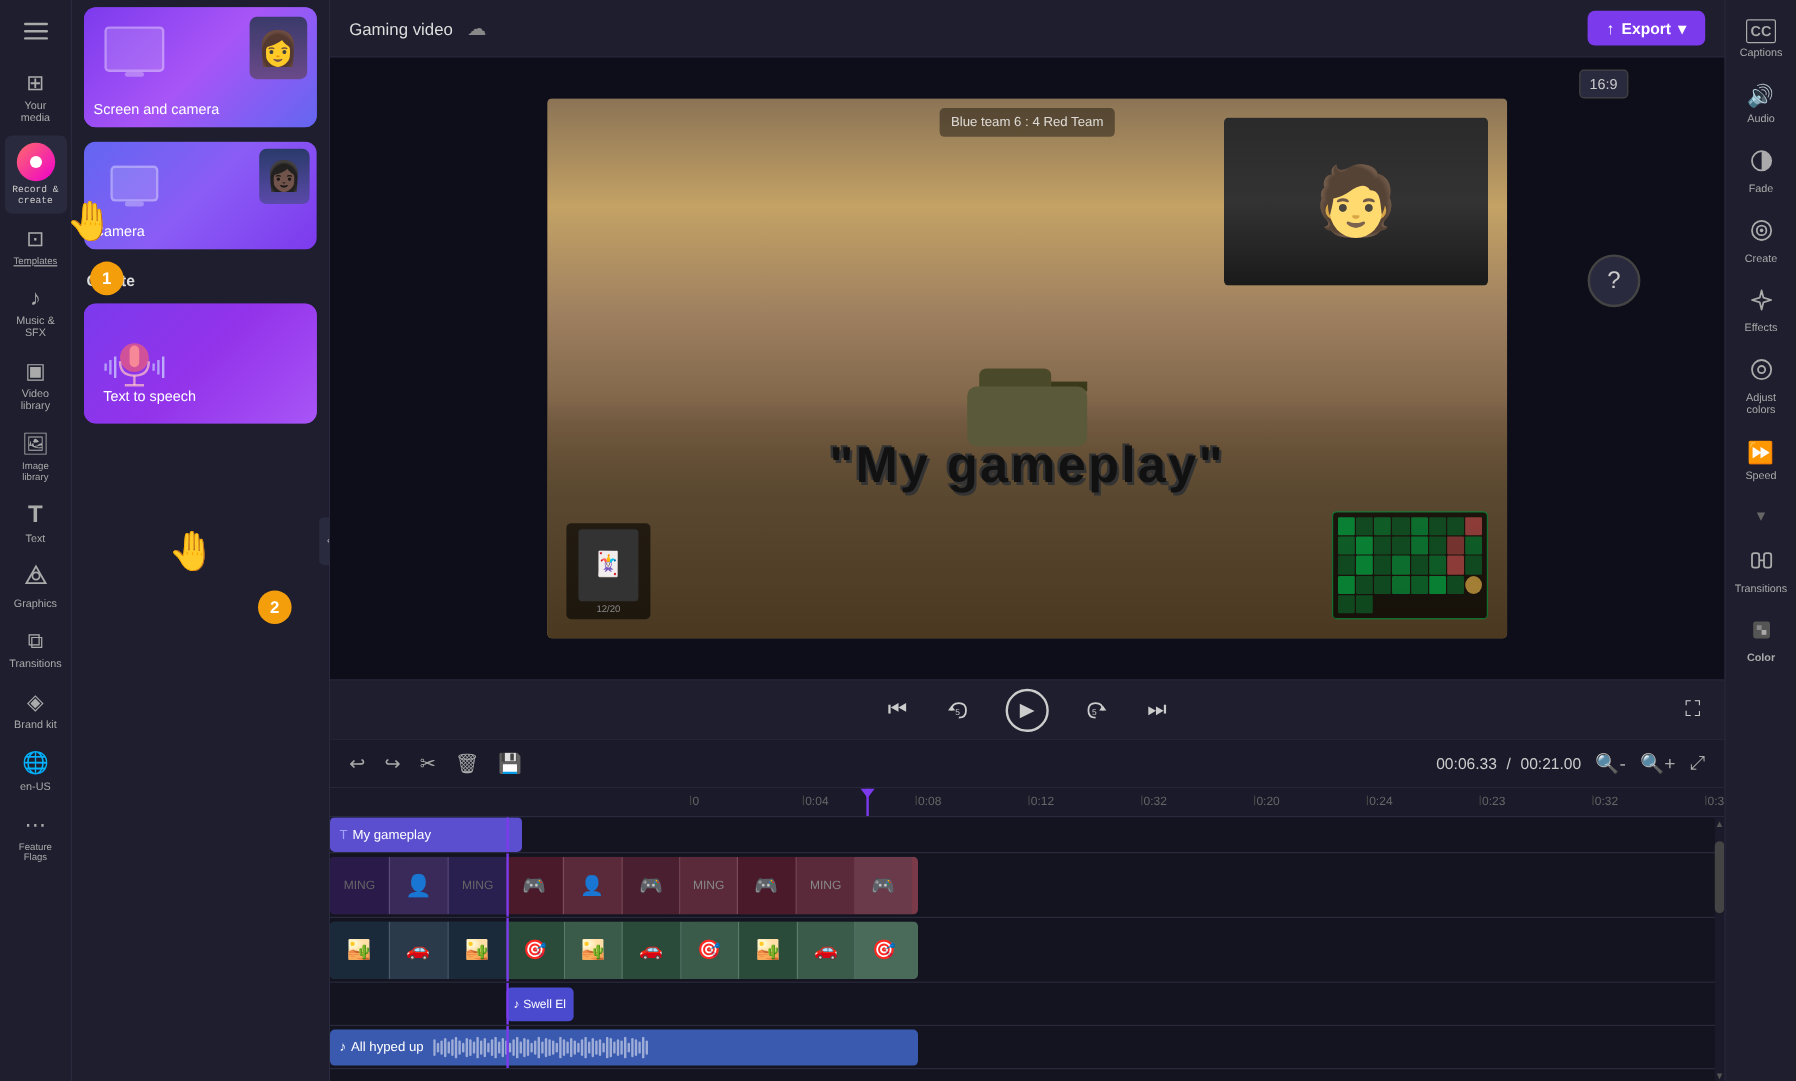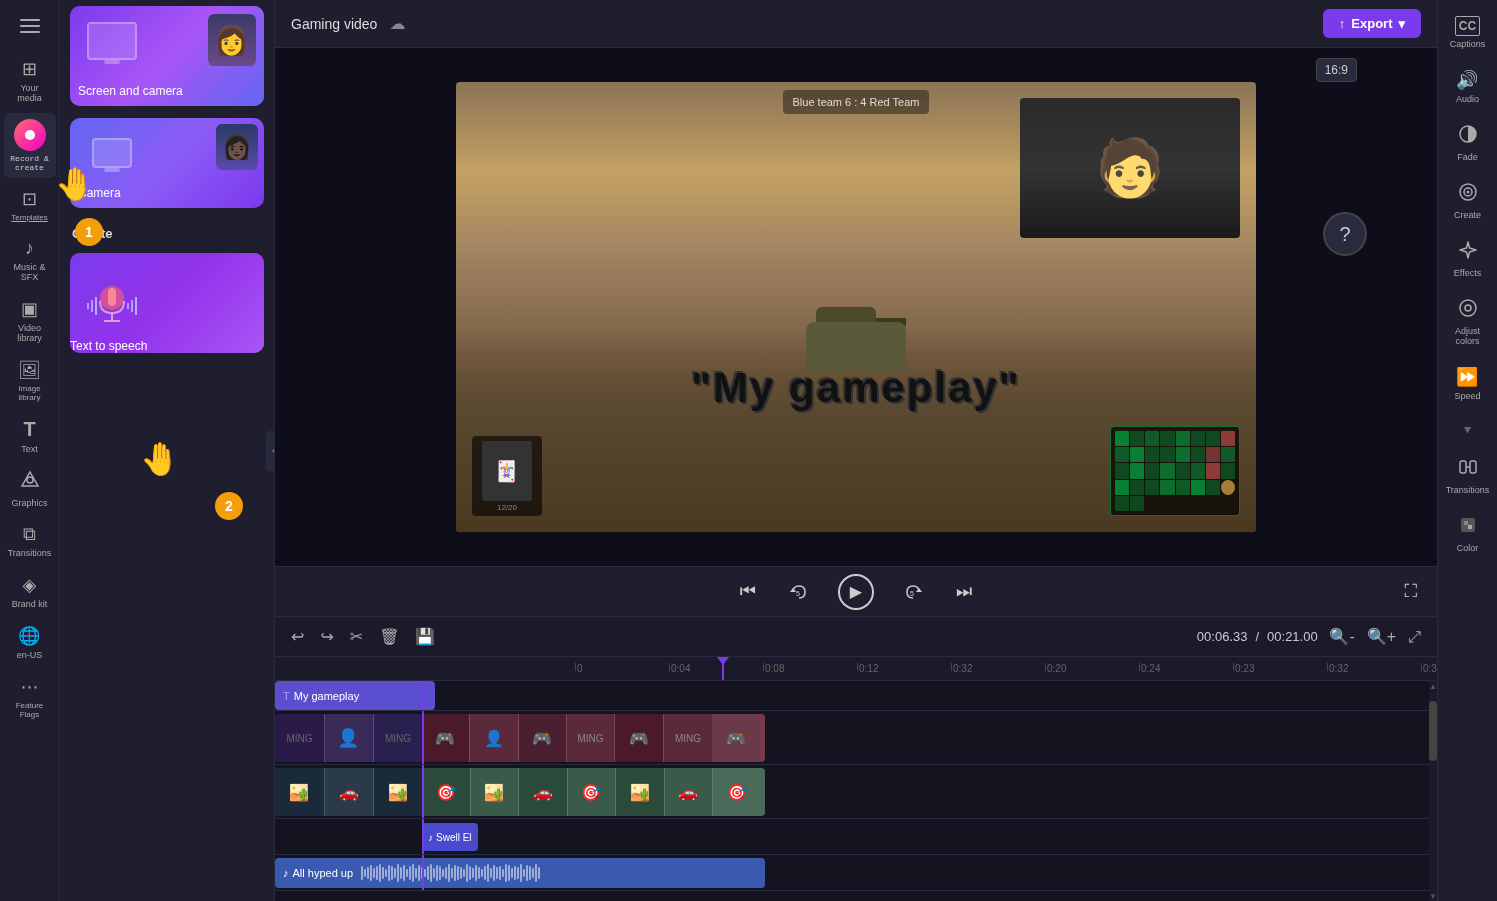--- a/index.html
+++ b/index.html
@@ -831,21 +831,21 @@
         <span style="font-size:24px;">👩🏿</span>
       </div>
       <div class="panel-card-label">Camera</div>
     </div>
   </div>
 
 
   <div class="panel-section-title">Create</div>
 
   <div class="panel-card card-tts">
-    <div class="panel-card-bg card-tts" style="height:100%;display:flex;align-items:flex-end;padding:0;position:relative;">
+    <div class="panel-card-bg card-tts" style="height:100%;display:flex;align-items:flex-end;padding:16px;position:relative;">
       <div class="card-decoration" style="top:50%;transform:translateY(-50%);">
 
         <svg width="60" height="60" viewBox="0 0 60 60" fill="none">
           <circle cx="30" cy="25" r="12" fill="rgba(255,100,100,0.6)"></circle>
           <rect x="26" y="15" width="8" height="18" rx="4" fill="rgba(255,150,150,0.8)"></rect>
           <path d="M18 28 Q18 40 30 40 Q42 40 42 28" stroke="rgba(255,200,200,0.7)" stroke-width="2" fill="none"></path>
           <line x1="30" y1="40" x2="30" y2="48" stroke="rgba(255,200,200,0.7)" stroke-width="2"></line>
           <line x1="22" y1="48" x2="38" y2="48" stroke="rgba(255,200,200,0.7)" stroke-width="2"></line>
 
           <line x1="6" y1="30" x2="6" y2="36" stroke="rgba(200,200,255,0.7)" stroke-width="2"></line>
@@ -1224,20 +1224,20 @@
     <div style="font-size:9px;color:#aaa;">Transitions</div>
   </div>
   <div class="right-sidebar-item">
     <div class="right-sidebar-icon">
       <svg width="20" height="20" viewBox="0 0 20 20">
           <rect x="3" y="3" width="14" height="14" rx="2" fill="#555"></rect>
           <rect x="6" y="6" width="4" height="4" fill="#888"></rect>
           <rect x="10" y="10" width="4" height="4" fill="#aaa"></rect>
         </svg>
     </div>
-    <div style="font-size:9px;color:#aaa;">Color</div>
+    <div style="font-size:9px;color:#aaa;font-weight:bold;">Color</div>
   </div>
 </div>
 
 <div class="hand-cursor-1">🤚</div>
 <div class="badge-circle badge-1">1</div>
 <div class="hand-cursor-2">🤚</div>
 <div class="badge-circle badge-2">2</div>
 
 </body></html>

